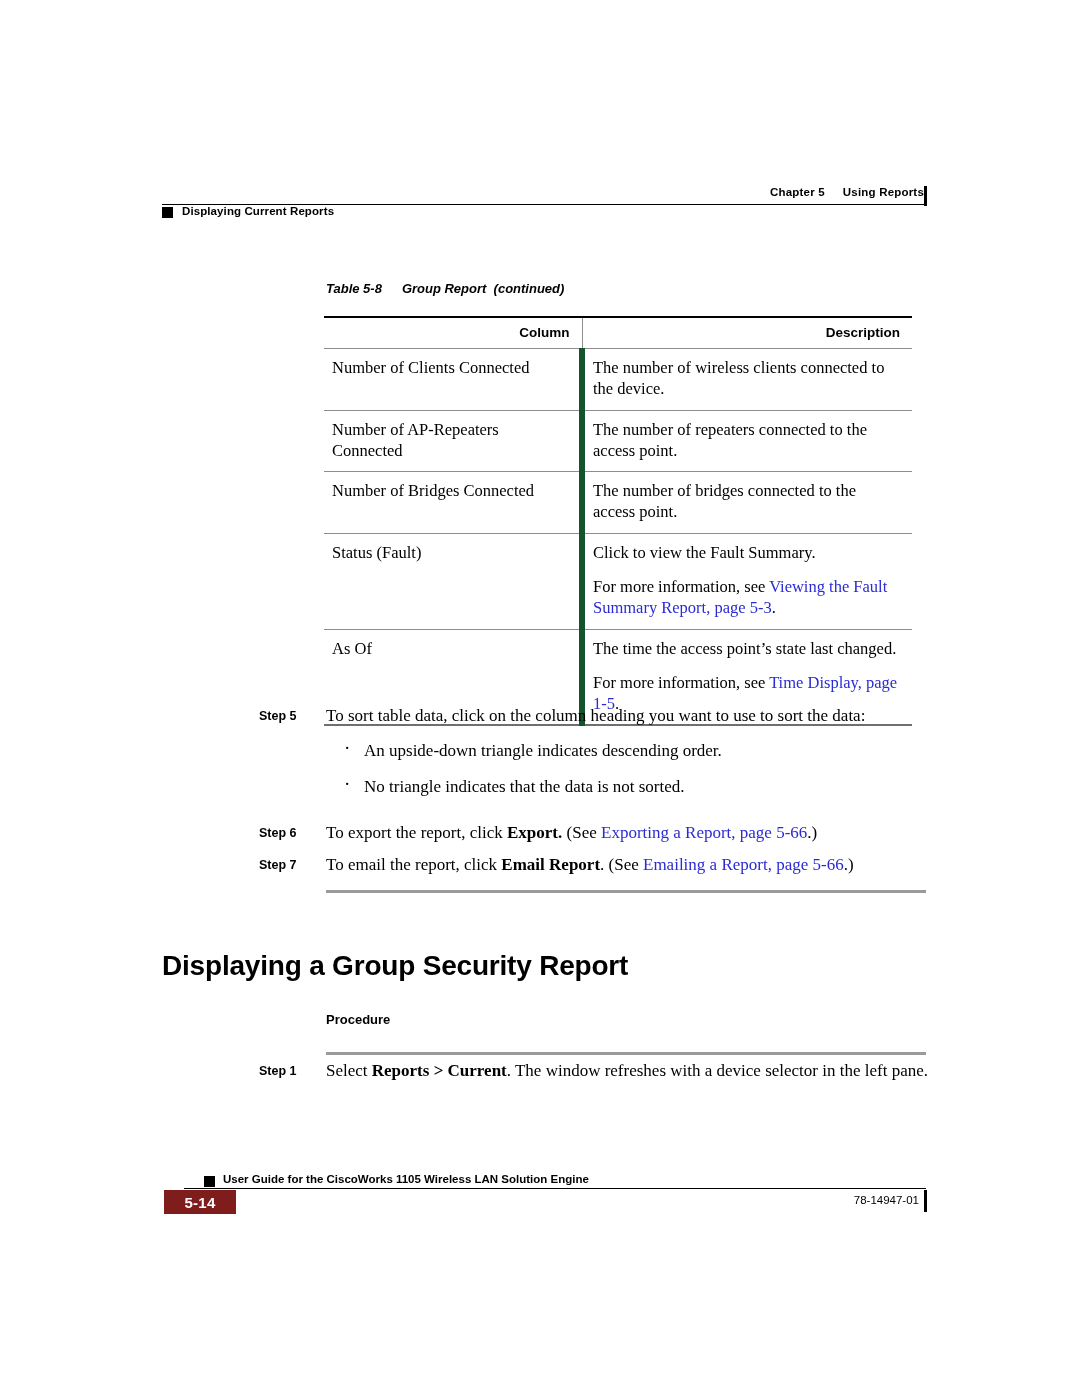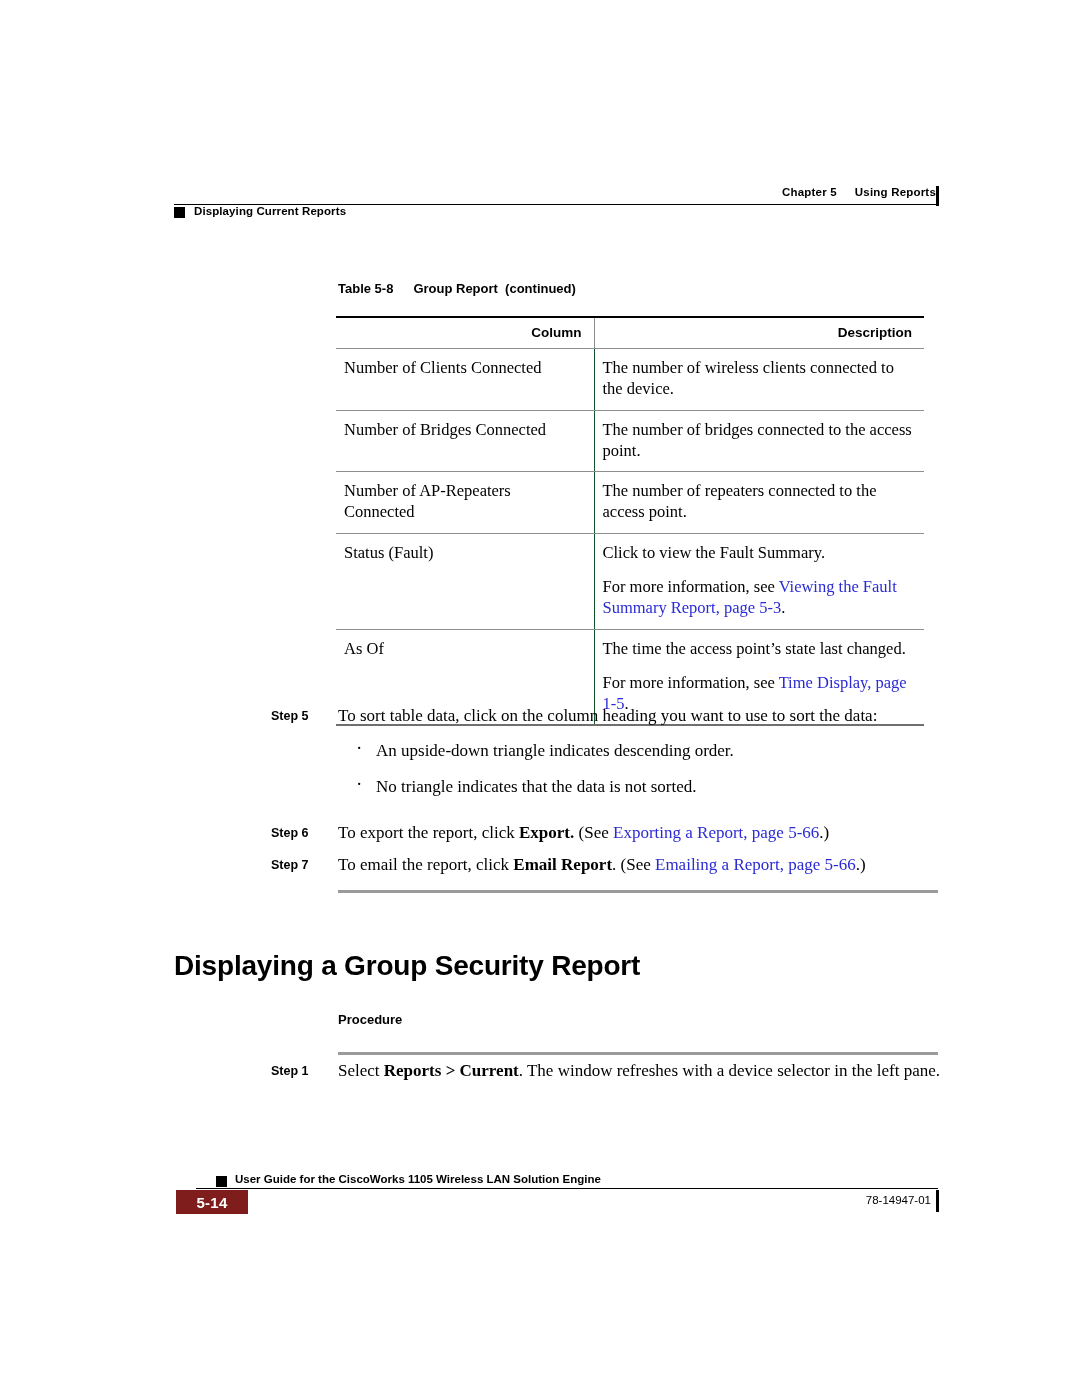--- a/index.html
+++ b/index.html
@@ -11,21 +11,21 @@
     width: 1080px;
     height: 1397px;
     position: relative;
     font-family: "Liberation Serif", serif;
     color: #000000;
     overflow: hidden;
   }
 
   .page {
     position: absolute;
-    left: 16px; top: 0;
+    left: 4px; top: 0;
     width: 1060px;
     height: 1397px;
     border-radius: 14px;
   }
 
   
   .hdr-chapter {
     position: absolute;
     left: 158px;
     top: 186px;
@@ -72,20 +72,21 @@
     font-size: 11.5px;
     letter-spacing: 0.1px;
   }
 
   
   .tbl-caption {
     position: absolute;
     left: 322px;
     top: 281px;
     font-family: "Liberation Sans", sans-serif;
+    font-style: italic;
     font-weight: bold;
     font-size: 13px;
     white-space: pre;
   }
   .tbl-caption .gap { display:inline-block; width: 20px; }
 
   
   .tbl {
     position: absolute;
     left: 320px;
@@ -111,21 +112,21 @@
 
   .tbl tbody td {
     font-family: "Liberation Serif", serif;
     font-size: 16.5px;
     line-height: 1.29;
     text-align: left;
     vertical-align: top;
     padding: 8px 12px 10px 8px;
     border-bottom: 1px solid #8d8d8d;
   }
-  .tbl tbody td.desc { border-left: 1px solid #14532d; }
+  .tbl tbody td.desc { border-left: 6px solid #14532d; }
   .tbl tbody tr:last-child td { border-bottom: 2px solid #6f6f6f; }
 
   .tbl p { margin: 0; }
   .tbl p + p { margin-top: 13px; }
 
   a.xref, .xref {
     color: #2b2bd4;
     text-decoration: none;
   }
 
@@ -299,29 +300,29 @@
       </tr>
     </thead>
     <tbody>
       <tr>
         <td class="name">Number of Clients Connected</td>
         <td class="desc">
           <p>The number of wireless clients connected to the device.</p>
         </td>
       </tr>
       <tr>
+        <td class="name">Number of AP-Repeaters Connected</td>
+        <td class="desc">
+          <p>The number of repeaters connected to the access point.</p>
+        </td>
+      </tr>
+      <tr>
         <td class="name">Number of Bridges Connected</td>
         <td class="desc">
           <p>The number of bridges connected to the access point.</p>
-        </td>
-      </tr>
-      <tr>
-        <td class="name">Number of AP-Repeaters Connected</td>
-        <td class="desc">
-          <p>The number of repeaters connected to the access point.</p>
         </td>
       </tr>
       <tr>
         <td class="name">Status (Fault)</td>
         <td class="desc">
           <p>Click to view the Fault Summary.</p>
           <p><span>For more information, see </span><a class="xref" href="#">Viewing the Fault Summary Report, page 5-3</a><span>.</span></p>
         </td>
       </tr>
       <tr>

